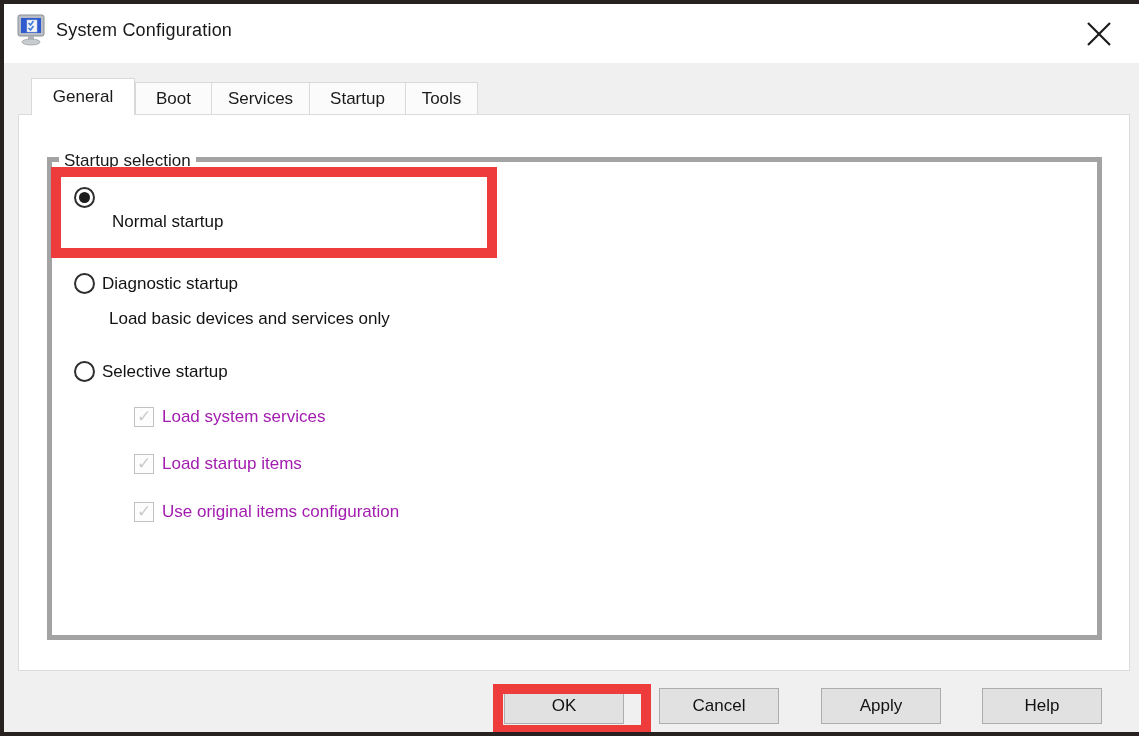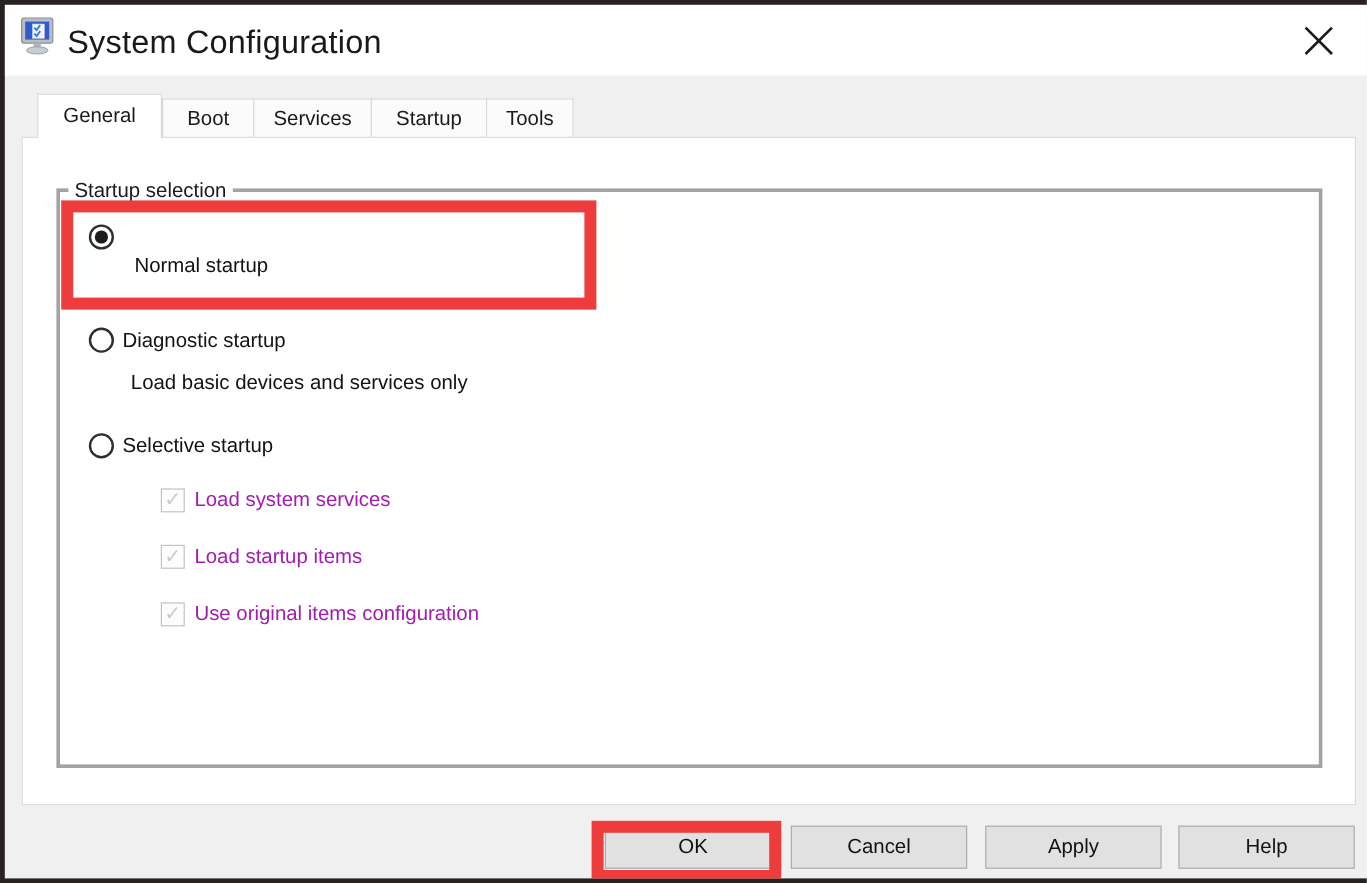--- a/index.html
+++ b/index.html
@@ -8,57 +8,57 @@
 
   .window {
     position:relative; width:1139px; height:736px;
     background:#f0f0f0; overflow:hidden;
     border-left:4px solid #272120; border-top:4px solid #272120; border-bottom:4px solid #272120;
   }
 
   
   .titlebar { position:absolute; left:0; top:0; width:1135px; height:59px; background:#ffffff; }
   .app-icon { position:absolute; left:11px; top:9px; width:34px; height:34px; }
-  .title-text { position:absolute; left:52px; top:16px; font-size:27px; color:#191919; letter-spacing:0.2px; }
+  .title-text { position:absolute; left:52px; top:16px; font-size:18px; color:#191919; letter-spacing:0.2px; }
   .close-btn { position:absolute; left:1072px; top:8px; width:46px; height:44px;
     display:flex; align-items:center; justify-content:center; cursor:pointer; background:transparent; border:none; }
 
   
   .tab { position:absolute; font-size:17px; color:#1a1a1a; text-align:center;
     border:1px solid #d9d9d9; border-bottom:none; background:#fbfbfb; cursor:pointer;margin-left:14px; }
   .tab.active { left:13px; top:74px; width:104px; height:37px; line-height:36px; background:#ffffff; z-index:3; }
   .tab.t-boot     { left:117px; top:78px; width:77px;  height:32px; line-height:31px; }
   .tab.t-services { left:193px; top:78px; width:99px;  height:32px; line-height:31px; }
   .tab.t-startup  { left:291px; top:78px; width:97px;  height:32px; line-height:31px; }
   .tab.t-tools    { left:387px; top:78px; width:73px;  height:32px; line-height:31px; }
 
   
   .page { position:absolute; left:14px; top:110px; width:1112px; height:557px;
     background:#ffffff; border:1px solid #dcdcdc; z-index:1; }
 
   
   .groupbox { position:absolute; left:43px; top:153px; width:1055px; height:483px;
-    border:3px solid #a3a3a3; z-index:2; }
+    border:5px solid #a3a3a3; z-index:2; }
   .groupbox-label { position:absolute; left:7px; top:-11px; background:#ffffff;
     padding:0 5px; font-size:17px; color:#1a1a1a; white-space:nowrap; }
 
   
   .radio-circle { position:absolute; width:21px; height:21px; border:2px solid #2e2e2e;
     border-radius:50%; background:#ffffff; display:flex; align-items:center; justify-content:center; cursor:pointer; z-index:2; }
   .radio-dot { width:11px; height:11px; border-radius:50%; background:#1c1c1c; }
   .opt-label { position:absolute; font-size:17px; color:#121212; line-height:21px; cursor:pointer; z-index:2; white-space:nowrap; }
   .opt-desc { position:absolute; font-size:17px; color:#121212; line-height:20px; z-index:2; white-space:nowrap; }
 
   .checkbox { position:absolute; width:20px; height:20px; border:1px solid #c2c2c2;
     background:#fdfdfd; display:flex; align-items:center; justify-content:center; z-index:2; }
   .check-glyph { color:#cbcbcb; font-size:17px; line-height:17px; transform:translateY(-1px); }
   .chk-label { position:absolute; font-size:17px; color:#a21caf; line-height:20px; z-index:2; white-space:nowrap; }
 
   
-  .btn { position:absolute; top:684px; width:147px; height:36px; background:#e1e1e1;
+  .btn { position:absolute; top:684px; width:120px; height:36px; background:#e1e1e1;
     border:1px solid #adadad; font-size:17px; color:#121212; text-align:center; line-height:34px;
     font-family:"Liberation Sans", sans-serif; cursor:pointer; }
   .btn-ok     { left:500px; }
   .btn-cancel { left:655px; }
   .btn-apply  { left:817px; }
   .btn-help   { left:978px; }
 
   
   .annotation { position:absolute; border:10px solid #ee3b3b; background:transparent; z-index:5; pointer-events:none; }
   .annotation.a1 { left:47px;  top:163px; width:446px; height:91px; }

